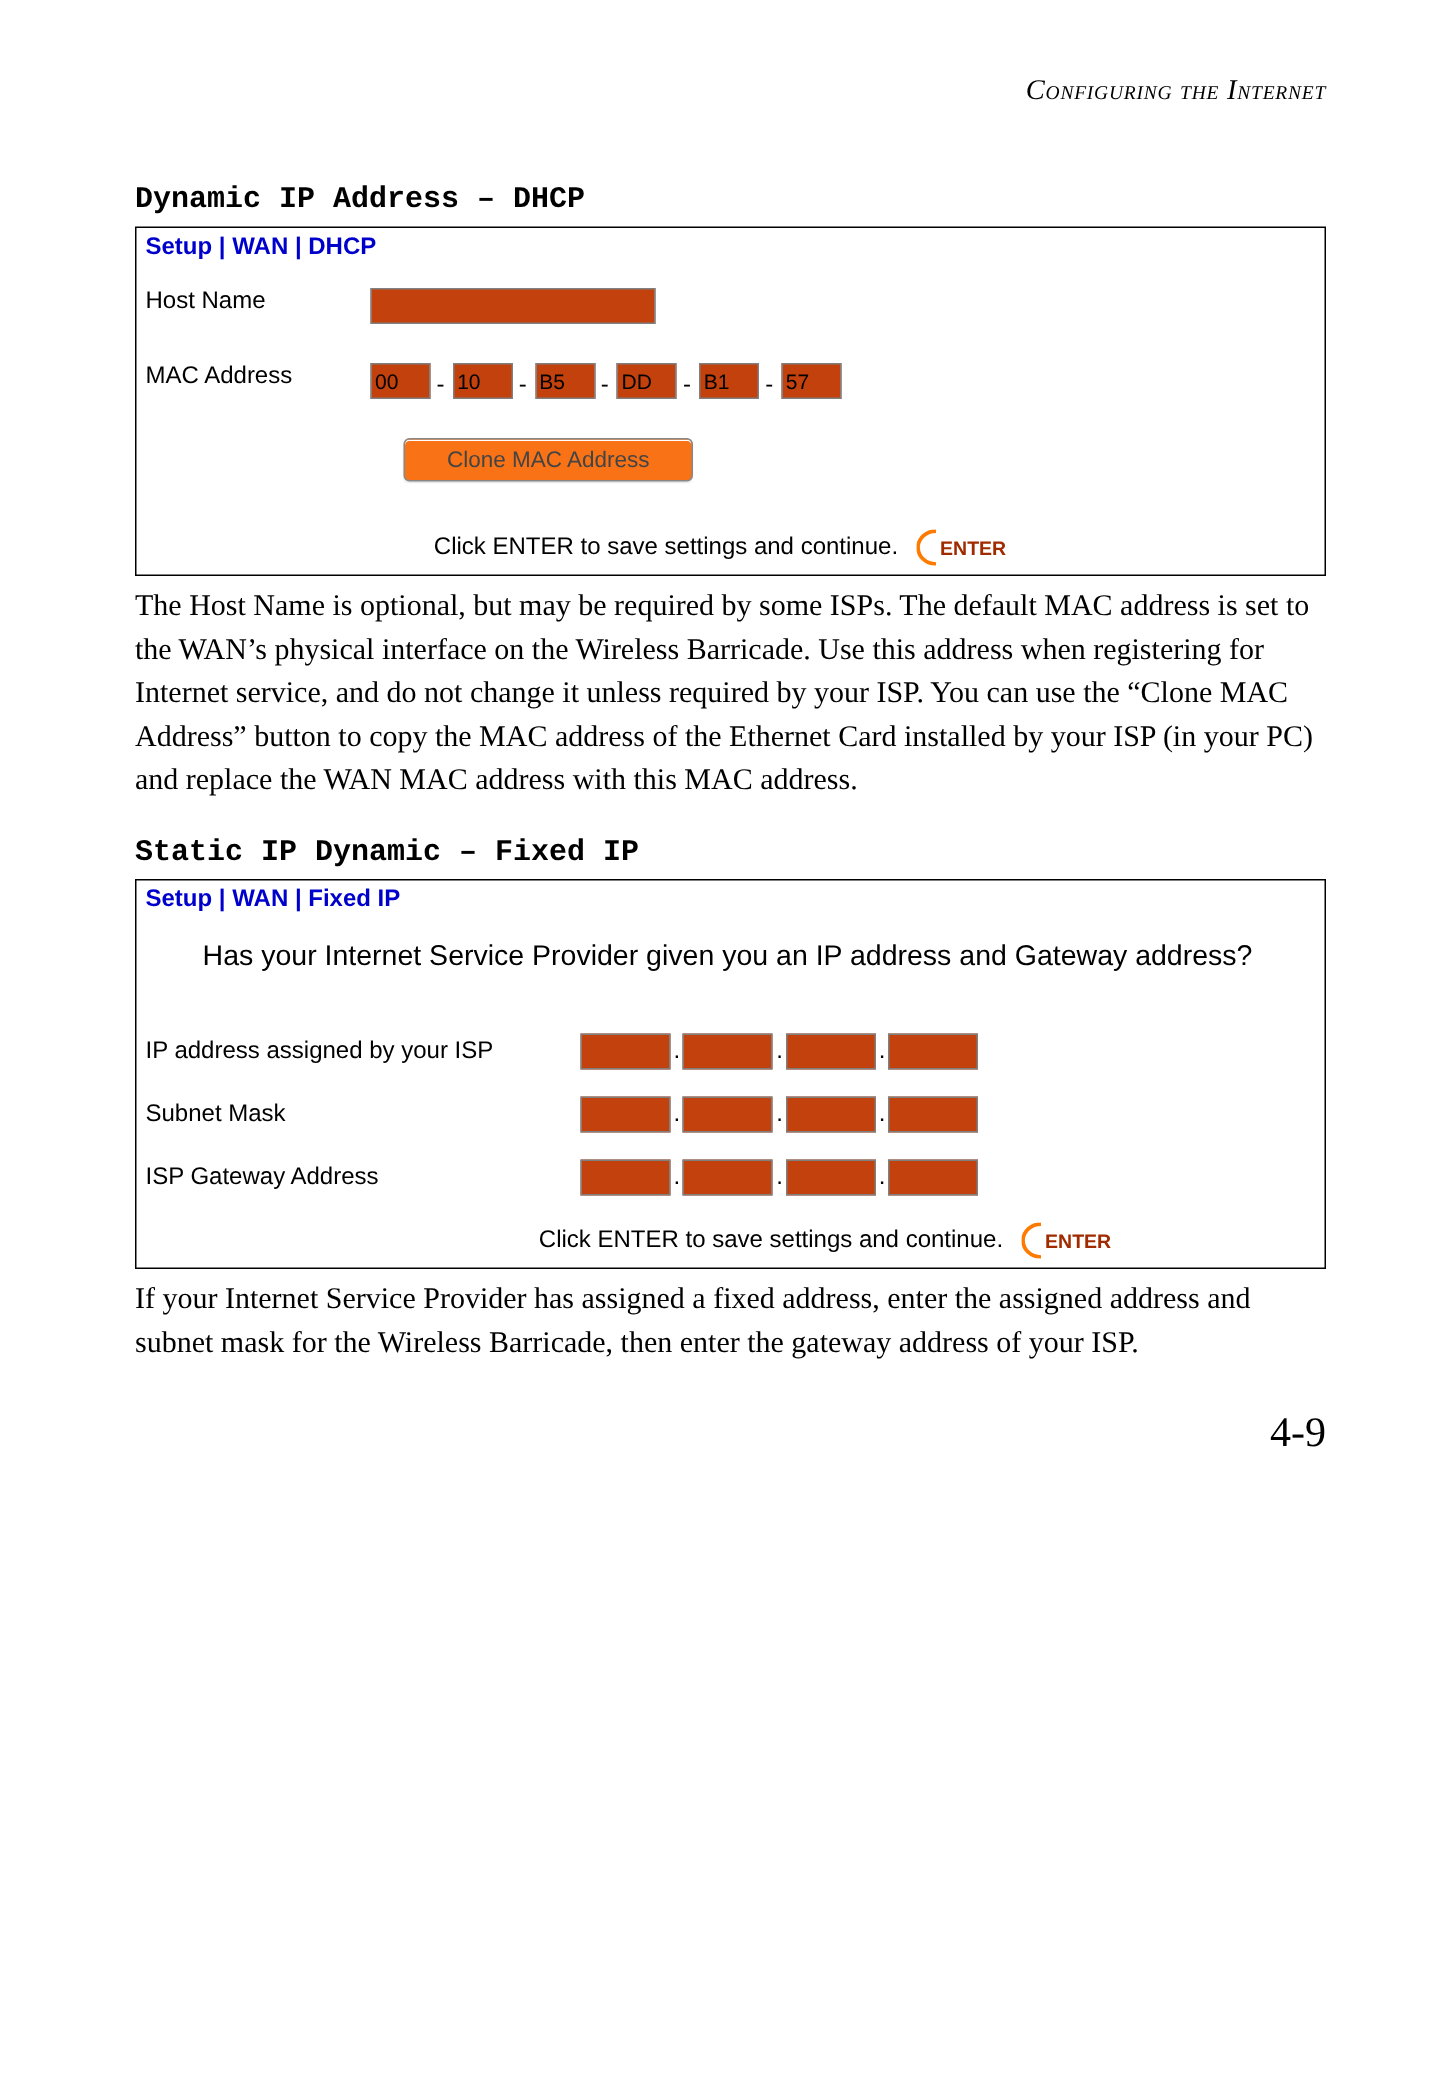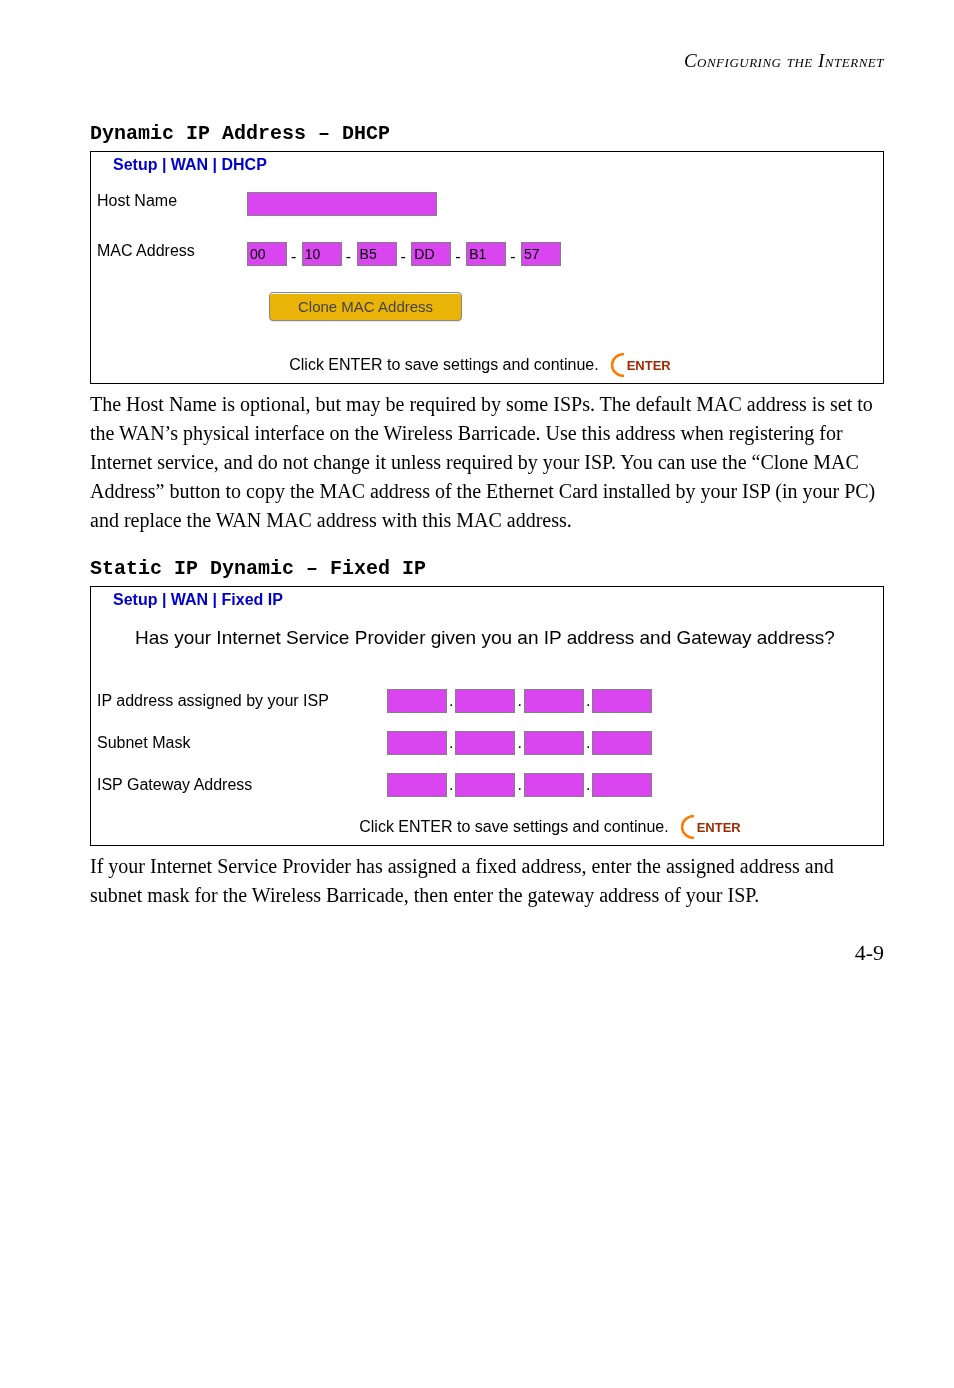--- a/index.html
+++ b/index.html
@@ -30,53 +30,53 @@
     padding: 0 10px 6px 6px;
     font-family: Arial, sans-serif;
     font-size: 16px;
     color: #000;
   }
   .breadcrumb {
     color: #0000cc;
     font-weight: bold;
     font-family: Arial, sans-serif;
     font-size: 16px;
-    margin: 4px 0 18px 16px;
+    margin: 4px 0 18px 0;
   }
   .form-row {
     display: flex;
     align-items: flex-start;
     margin: 10px 0 26px 0;
   }
   .form-label {
     width: 150px;
   }
   input.text-field {
     border: 1px solid #808080;
-    background: #d946ef;
+    background: #c2410c;
     height: 22px;
     padding: 0 2px;
     font-size: 14px;
   }
   .mac-field { width: 34px; text-align: left; }
   .host-field { width: 184px; }
   .ip-field { width: 54px; }
   .mac-sep {
     margin: 0 1px 0 4px;
     vertical-align: bottom;
   }
   .ip-sep {
     margin: 0 2px;
     vertical-align: bottom;
   }
   .gray-btn {
     font-family: Verdana, Arial, sans-serif;
     font-size: 15px;
     padding: 5px 28px;
-    background: #eab308;
+    background: #f97316;
     border: 1px solid #888;
     border-radius: 4px;
     color: #444;
     box-shadow: inset 0 1px 0 #fff, 0 1px 1px rgba(0,0,0,0.1);
   }
   .save-row {
     display: flex;
     justify-content: center;
     align-items: center;
     gap: 8px;
@@ -122,21 +122,21 @@
     display: flex;
     justify-content: center;
     align-items: center;
     gap: 8px;
     margin-top: 10px;
     padding-left: 140px;
   }
   .page-num {
     text-align: right;
     font-family: Georgia, 'Times New Roman', serif;
-    font-size: 22px;
+    font-size: 28px;
     margin-top: 30px;
   }
 </style>
 </head>
 <body>
 
 <div class="running-header">Configuring the Internet</div>
 
 <div class="section-heading">Dynamic IP Address – DHCP</div>
 

